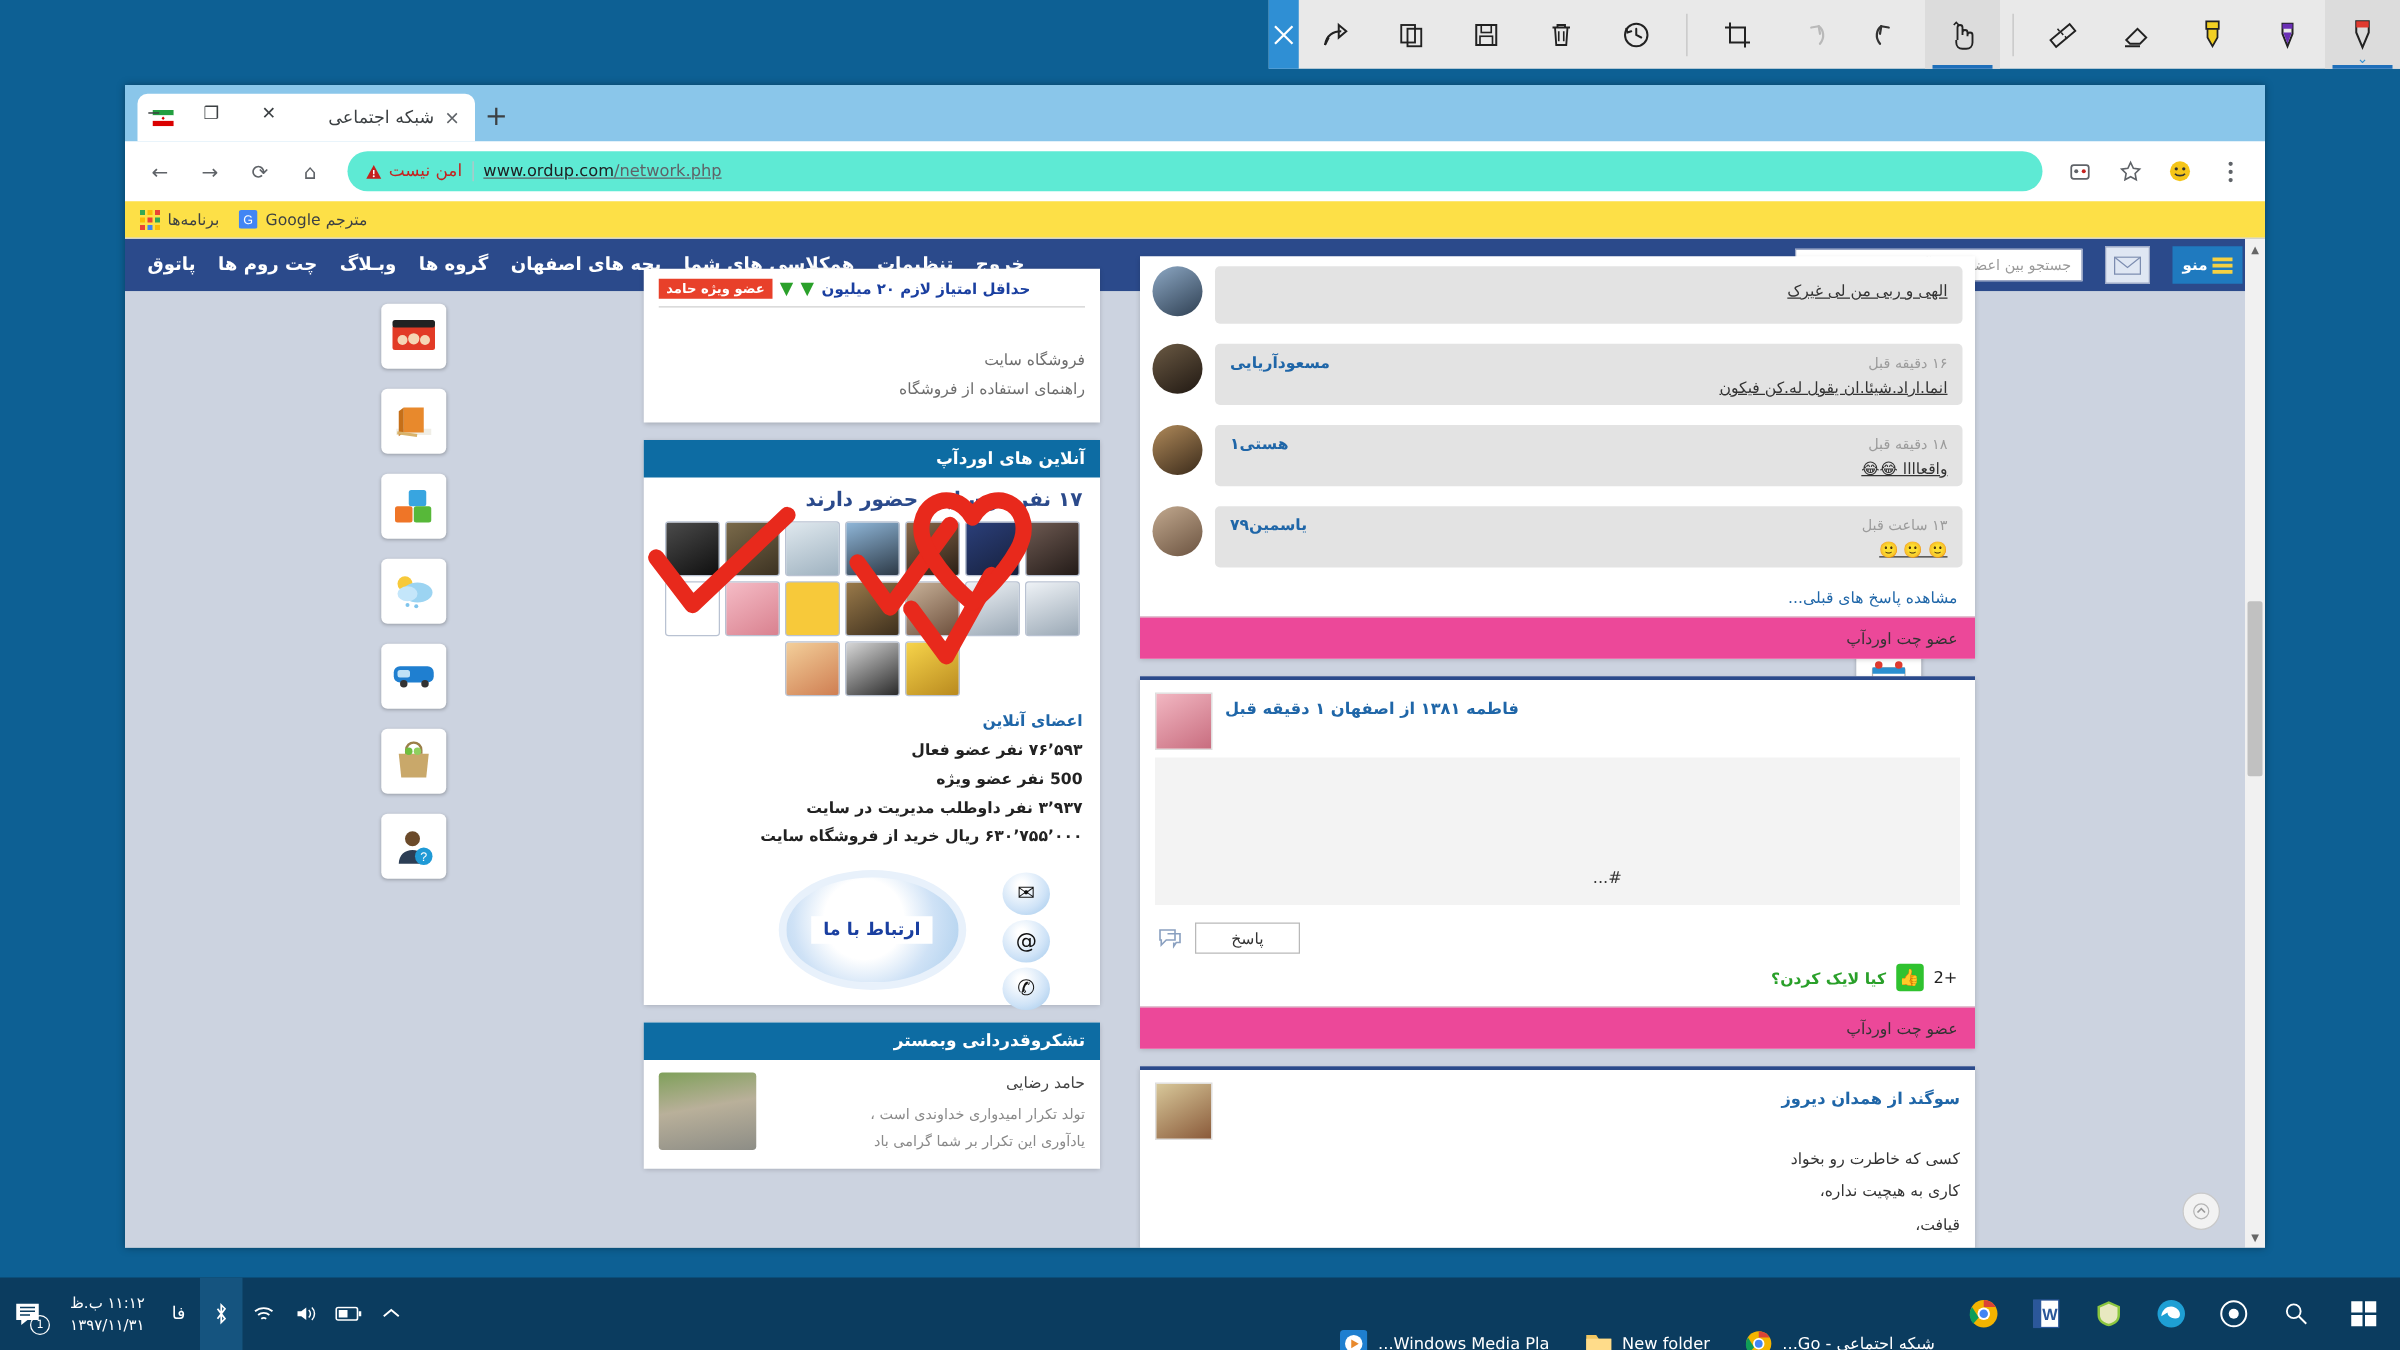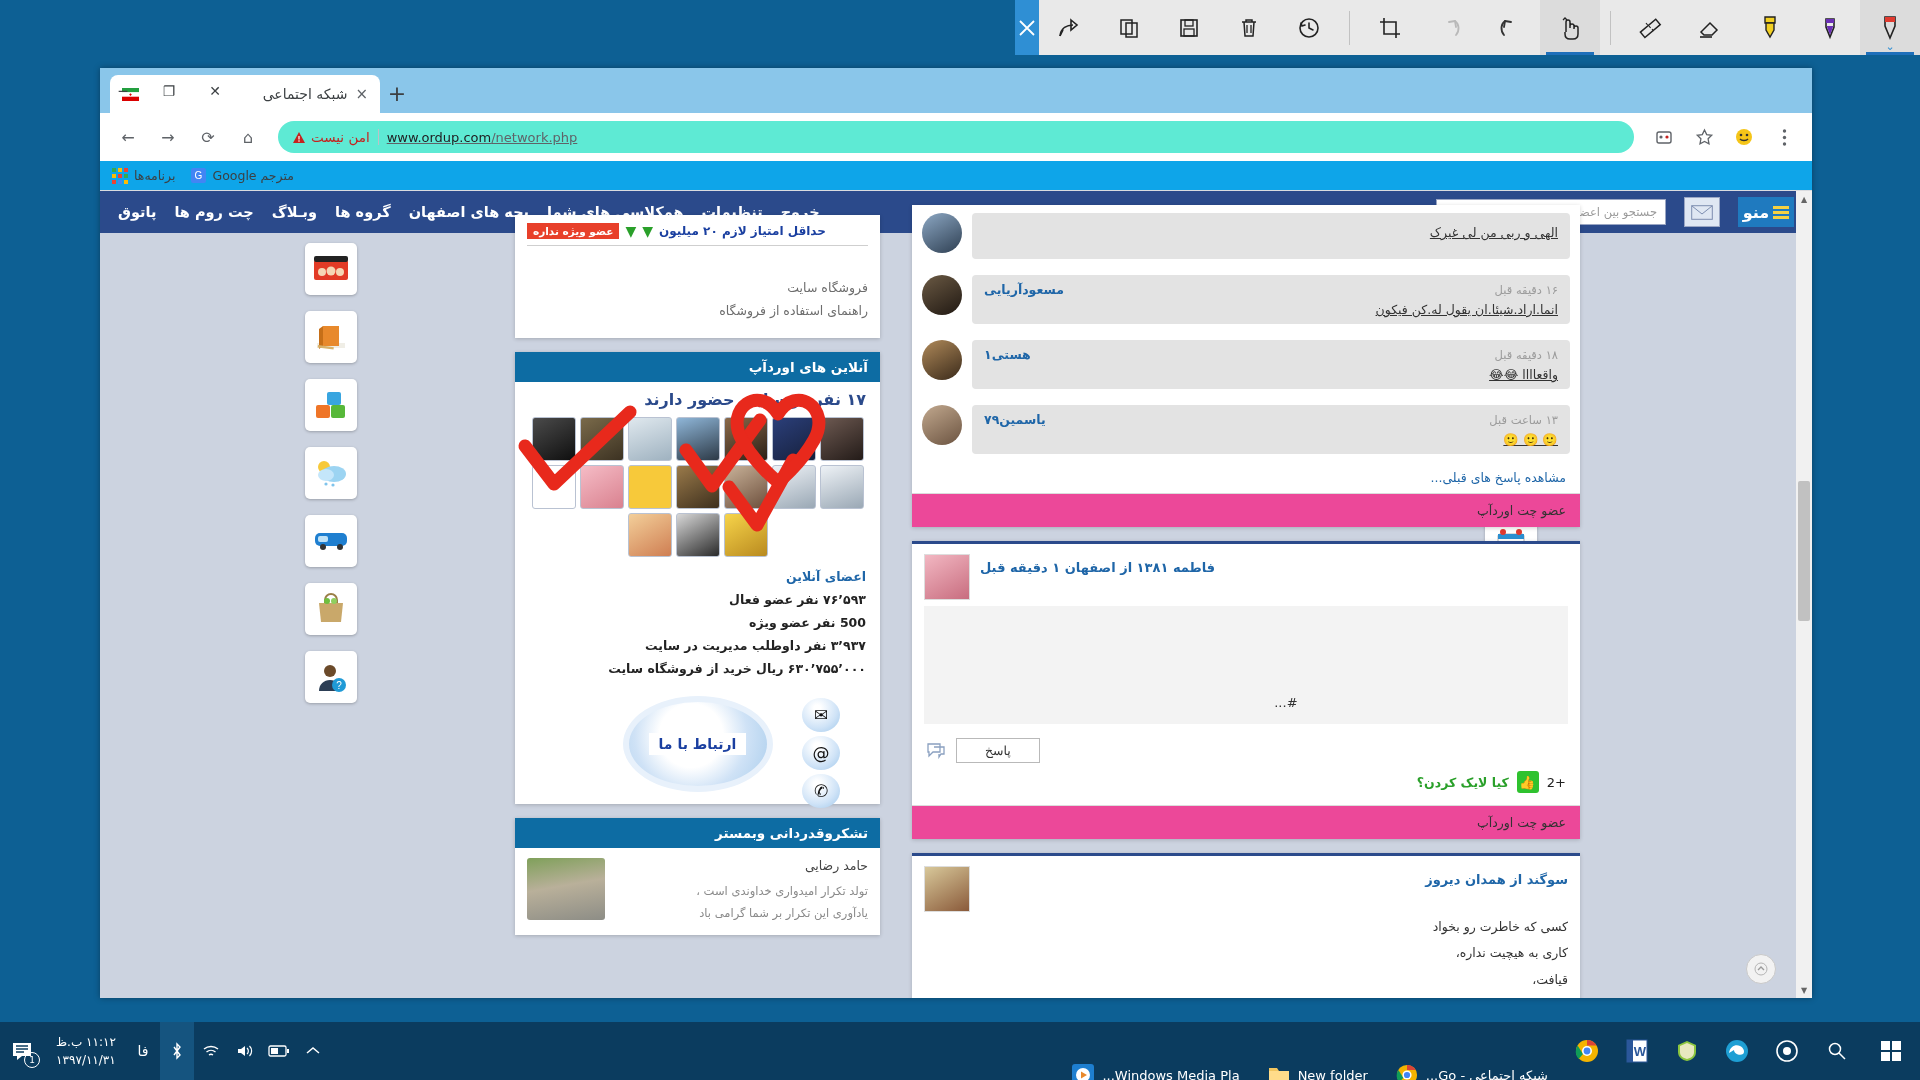--- a/index.html
+++ b/index.html
@@ -63,21 +63,21 @@
     flex: 1; height: 32px; background: #5eead4; border-radius: 16px; margin: 0 8px;
     display: flex; flex-direction: row-reverse; align-items: center; padding: 0 14px;
     font-size: 14.5px; color: #202124; direction: rtl;
   }
   .sec-warn { color: #c5221f; display: flex; flex-direction: row-reverse; align-items: center; gap: 5px; font-size: 13.5px; }
   .sec-div { width: 1px; height: 16px; background: #bdc1c6; margin: 0 8px; }
   .url-text { direction: ltr; unicode-bidi: embed; color: #5f6368; font-size: 13px; text-decoration: underline; }
   .url-text b { color: #202124; font-weight: normal; }
 
   .bookmarks {
-    height: 30px; background: #0ea5e9; display: flex; flex-direction: row-reverse;
+    height: 30px; background: #fde047; display: flex; flex-direction: row-reverse;
     align-items: center; padding: 0 12px; gap: 16px; border-bottom: 1px solid #dadce0;
   }
   .bm { display: flex; flex-direction: row-reverse; align-items: center; gap: 6px;
     font-size: 12.5px; color: #3c4043; cursor: pointer; }
   .apps-grid { display: grid; grid-template-columns: repeat(3,4px); grid-gap: 2px; }
   .apps-grid i { width: 4px; height: 4px; display: block; }
 
   
   .viewport { position: relative; height: 807px; overflow: hidden; background: #ccd3e0; }
   .sitenav {
@@ -92,21 +92,21 @@
     padding: 0 8px; direction: rtl;
   }
   .nav-mailicon {
     width: 36px; height: 30px; background: #dfe7f3; border: 1px solid #9aa6c4;
     display: flex; align-items: center; justify-content: center; cursor: pointer;
   }
   .nav-menu {
     width: 56px; height: 30px; background: #1f7abf; display: flex; flex-direction: row-reverse;
     align-items: center; justify-content: center; gap: 4px; cursor: pointer;
   }
-  .nav-menu span { color: #fff; font-size: 16px; font-weight: bold; }
+  .nav-menu span { color: #fff; font-size: 12px; font-weight: bold; }
   .burger { display: flex; flex-direction: column; gap: 2px; }
   .burger i { display: block; width: 16px; height: 3px; background: #f5d142; }
 
   .page { position: relative; height: 765px; background: #ccd3e0; }
 
   
   .rail { position: absolute; top: 10px; display: flex; flex-direction: column; gap: 16px; }
   .rail.left { left: 205px; }
   .rail.right { left: 1385px; }
   .rail-btn {
@@ -581,21 +581,21 @@
                 <rect x="6" y="25" width="24" height="3" rx="1" fill="#777"></rect>
               </svg>
           </div>
         </div>
 
         <div class="leftcol">
 
           <div class="card">
             <div class="shop-box">
               <div class="shop-top">
-                <span class="badge-red">عضو ویژه نداره</span>
+                <span class="badge-red">عضو ویژه حامد</span>
                 <span class="chev-green">▼</span>
                 <span class="chev-green">▼</span>
                 <span class="shop-points">حداقل امتیاز لازم ۲۰ میلیون</span>
               </div>
               <div class="shop-links">
                 <a>فروشگاه سایت</a>
                 <a>راهنمای استفاده از فروشگاه</a>
               </div>
             </div>
           </div>

